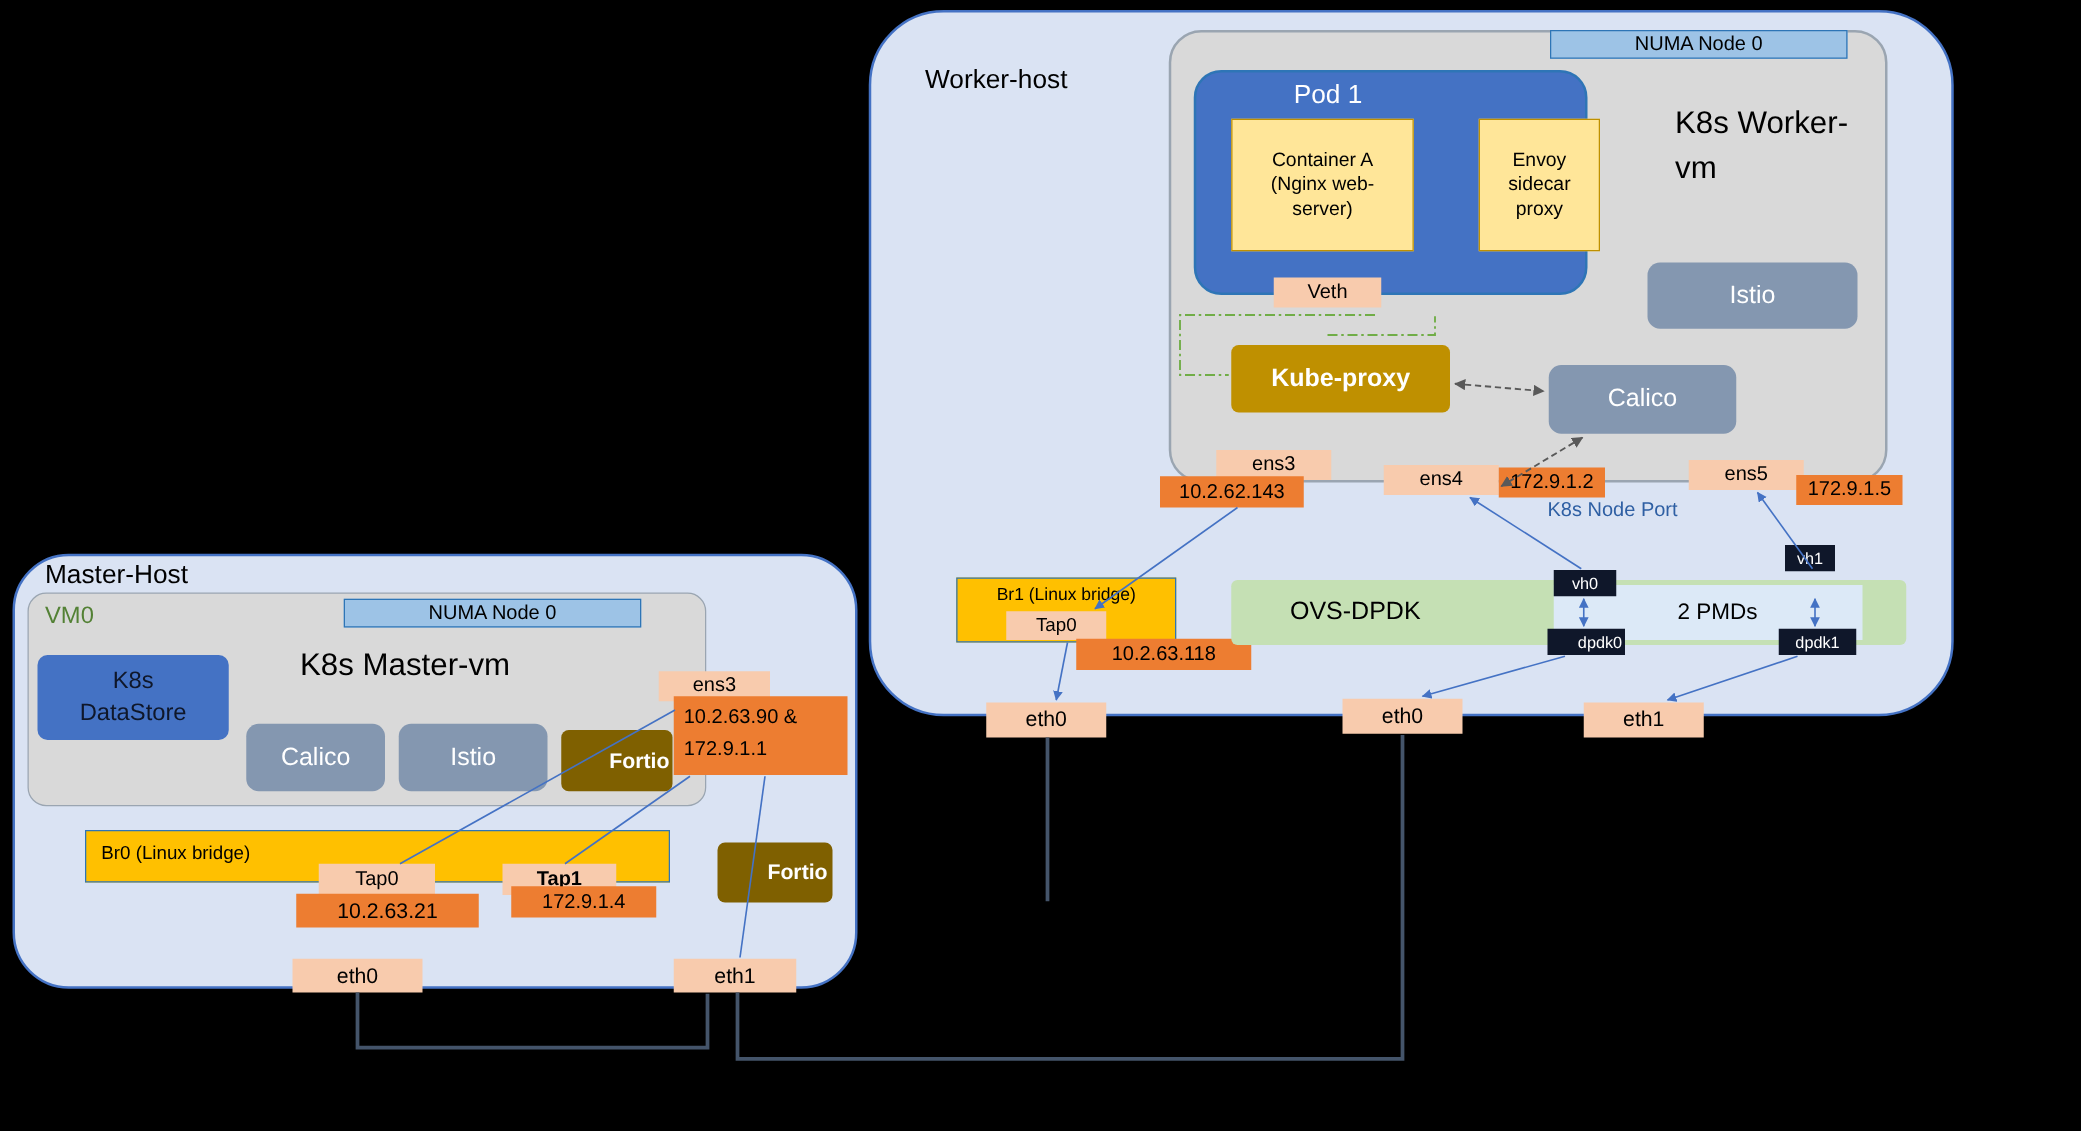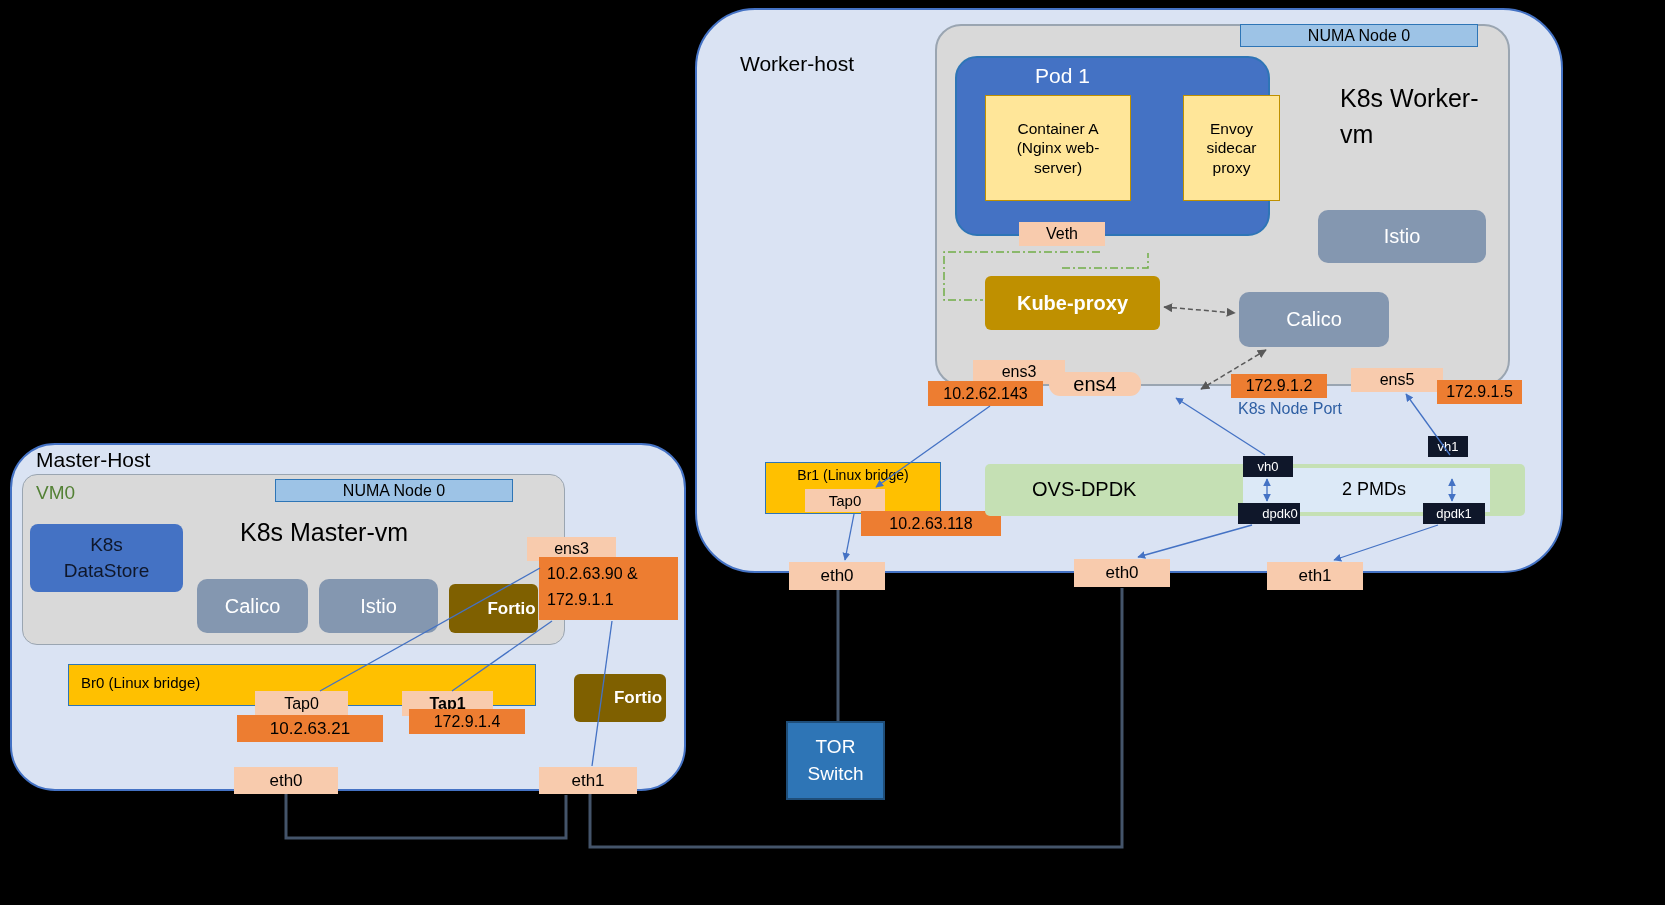--- a/index.html
+++ b/index.html
@@ -44,22 +44,22 @@
   <div class="abs ybox" style="left:985px;top:95px;width:146px;height:106px;padding:0 14px;">Container A (Nginx web-server)</div>
   <div class="abs ybox" style="left:1183px;top:95px;width:97px;height:106px;padding:0 6px;">Envoy sidecar proxy</div>
   <div class="abs peach" style="left:1019px;top:222px;width:86px;height:24px;font-size:16px;line-height:24px;">Veth</div>
 
   <div class="abs graybtn" style="left:1318px;top:210px;width:168px;height:53px;">Istio</div>
   <div class="abs goldbtn" style="left:985px;top:276px;width:175px;height:54px;">Kube-proxy</div>
   <div class="abs graybtn" style="left:1239px;top:292px;width:150px;height:55px;">Calico</div>
 
   <div class="abs peach" style="left:973px;top:360px;width:92px;height:24px;font-size:16px;line-height:24px;">ens3</div>
   <div class="abs orange" style="left:928px;top:381px;width:115px;height:25px;font-size:16px;line-height:25px;">10.2.62.143</div>
-  <div class="abs peach" style="left:1049px;top:372px;width:92px;height:24px;font-size:20px;line-height:24px;border-radius:11px;">ens4</div>
-  <div class="abs orange" style="left:1199px;top:374px;width:96px;height:24px;font-size:16px;line-height:24px;margin-left:32px;">172.9.1.2</div>
+  <div class="abs peach" style="left:1107px;top:372px;width:92px;height:24px;font-size:16px;line-height:24px;">ens4</div>
+  <div class="abs orange" style="left:1199px;top:374px;width:85px;height:24px;font-size:16px;line-height:24px;">172.9.1.2</div>
   <div class="abs" style="left:1238px;top:400px;font-size:16px;font-weight:500;color:#2e5fa3;">K8s Node Port</div>
   <div class="abs peach" style="left:1351px;top:368px;width:92px;height:24px;font-size:16px;line-height:24px;">ens5</div>
   <div class="abs orange" style="left:1437px;top:380px;width:85px;height:24px;font-size:16px;line-height:24px;">172.9.1.5</div>
 
   <div class="abs ybridge" style="left:765px;top:462px;width:176px;height:52px;text-align:center;font-size:14px;padding-top:4px;">Br1 (Linux bridge)</div>
   <div class="abs peach" style="left:805px;top:489px;width:80px;height:23px;font-size:15px;line-height:23px;">Tap0</div>
   <div class="abs orange" style="left:861px;top:511px;width:140px;height:25px;font-size:16px;line-height:25px;">10.2.63.118</div>
 
   <div class="abs" style="left:985px;top:464px;width:540px;height:52px;background:#c5e0b4;border-radius:5px;"></div>
   <div class="abs" style="left:1243px;top:468px;width:247px;height:44px;background:#dce9f7;"></div>
@@ -94,23 +94,20 @@
   <div class="abs peach" style="left:255px;top:691px;width:93px;height:25px;font-size:16px;line-height:25px;">Tap0</div>
   <div class="abs orange" style="left:237px;top:715px;width:146px;height:27px;font-size:17px;line-height:27px;">10.2.63.21</div>
   <div class="abs peach" style="left:402px;top:691px;width:91px;height:25px;font-size:16px;line-height:25px;font-weight:bold;">Tap1</div>
   <div class="abs orange" style="left:409px;top:709px;width:116px;height:25px;font-size:16px;line-height:25px;">172.9.1.4</div>
 
   <div class="abs olivebtn" style="left:574px;top:674px;width:92px;height:48px;">Fortio</div>
 
   <div class="abs peach" style="left:234px;top:767px;width:104px;height:27px;font-size:17px;line-height:27px;">eth0</div>
   <div class="abs peach" style="left:539px;top:767px;width:98px;height:27px;font-size:17px;line-height:27px;">eth1</div>
 
-  <div class="abs flexc" style="left:786px;top:721px;width:99px;height:79px;background:#2e75b6;border:2px solid #1f4e79;">
-    <div style="width:56px;color:#fff;font-size:19px;line-height:1.4;text-align:center;overflow-wrap:break-word;">TOR Switch</div>
-  </div>
 
   <svg class="overlay" width="1665" height="905">
     <defs>
       <marker id="ab" markerWidth="8" markerHeight="8" refX="5.5" refY="3" orient="auto-start-reverse">
         <path d="M0,0 L6,3 L0,6 z" fill="#4472c4"></path>
       </marker>
       <marker id="ag" markerWidth="8" markerHeight="8" refX="5.5" refY="3" orient="auto-start-reverse">
         <path d="M0,0 L6,3 L0,6 z" fill="#595959"></path>
       </marker>
     </defs>

